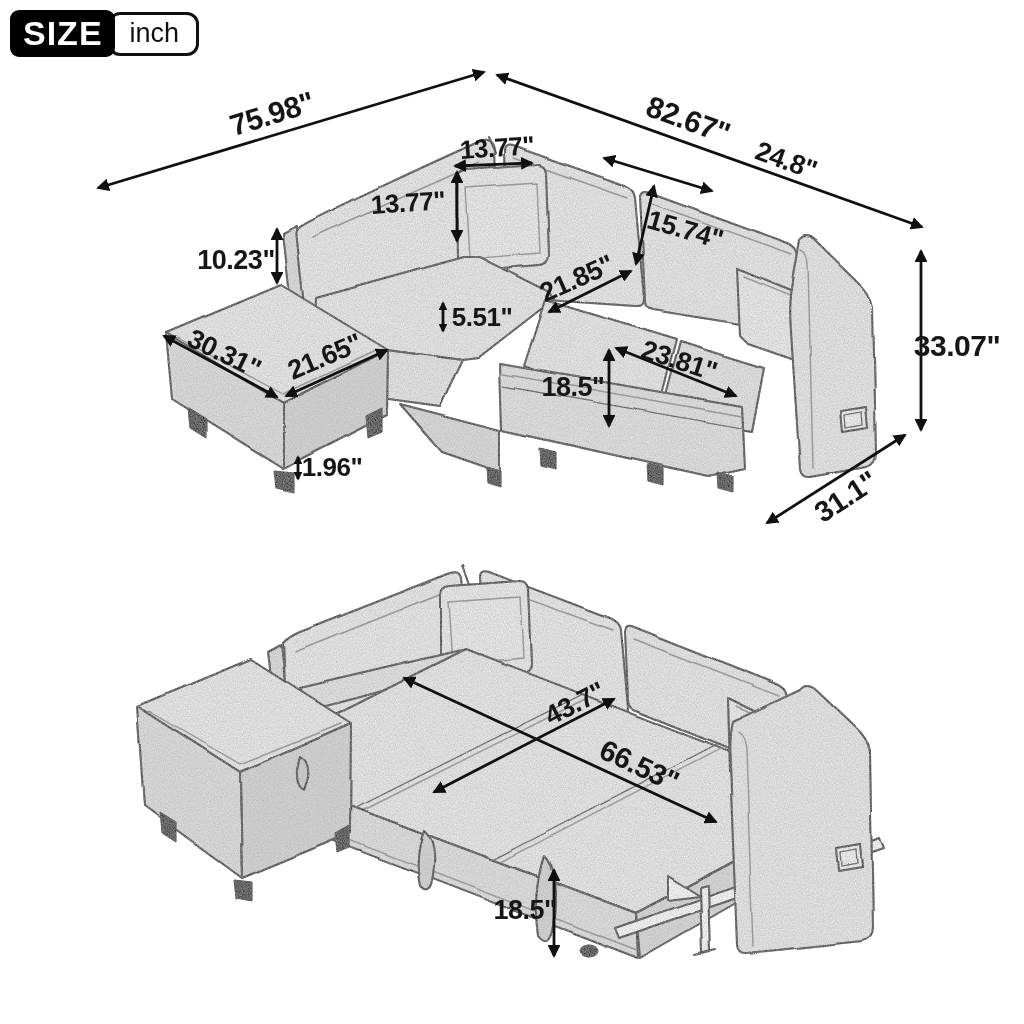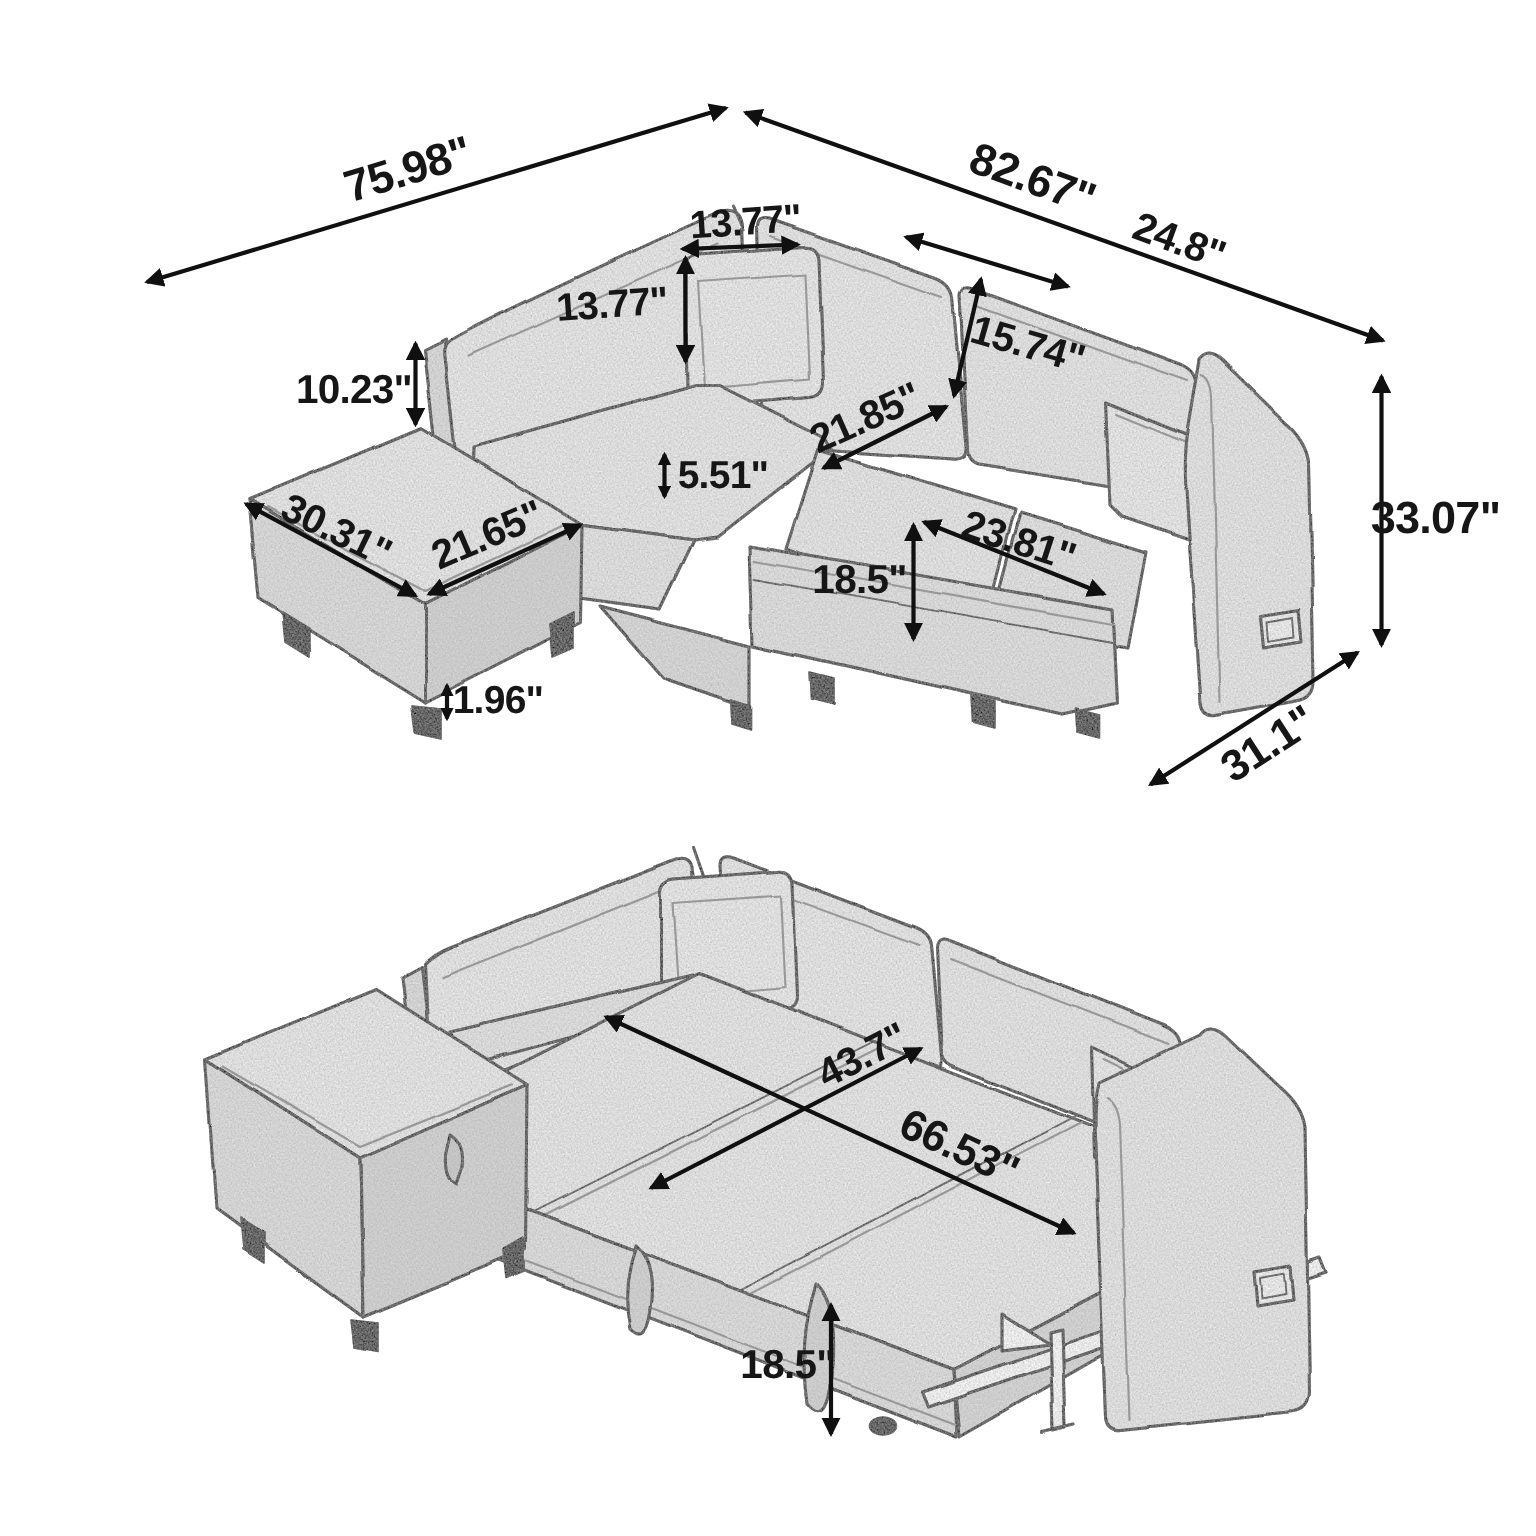--- a/index.html
+++ b/index.html
@@ -22,20 +22,24 @@
   .seam{stroke:#8f8f8f;stroke-width:1.4;fill:none;stroke-linecap:round;}
   .seamd{stroke:#3a3a3a;stroke-width:1.2;fill:none;stroke-linecap:round;}
   .arrow{stroke:#101010;stroke-width:2.8;stroke-linecap:butt;}
   .leg{fill:#141414;stroke:#141414;stroke-width:1;stroke-linejoin:round;}
 </style>
 </head>
 <body>
 
 <div class="stage">
 
+  <div class="size-badge">
+    <div class="size-label">SIZE</div>
+    <div class="unit-chip">inch</div>
+  </div>
 
   <svg width="1024" height="1024" viewBox="0 0 1024 1024">
     <defs>
       <marker id="ah" viewBox="0 0 10 10" refX="8.5" refY="5" markerWidth="4.6" markerHeight="4.6" orient="auto-start-reverse">
         <path d="M0,0 L10,5 L0,10 Z" fill="#101010"></path>
       </marker>
       <marker id="ahs" viewBox="0 0 10 10" refX="8" refY="5" markerWidth="3.2" markerHeight="3.2" orient="auto-start-reverse">
         <path d="M0,0 L10,5 L0,10 Z" fill="#101010"></path>
       </marker>
       <filter id="sketchy" x="-4%" y="-4%" width="108%" height="108%">

